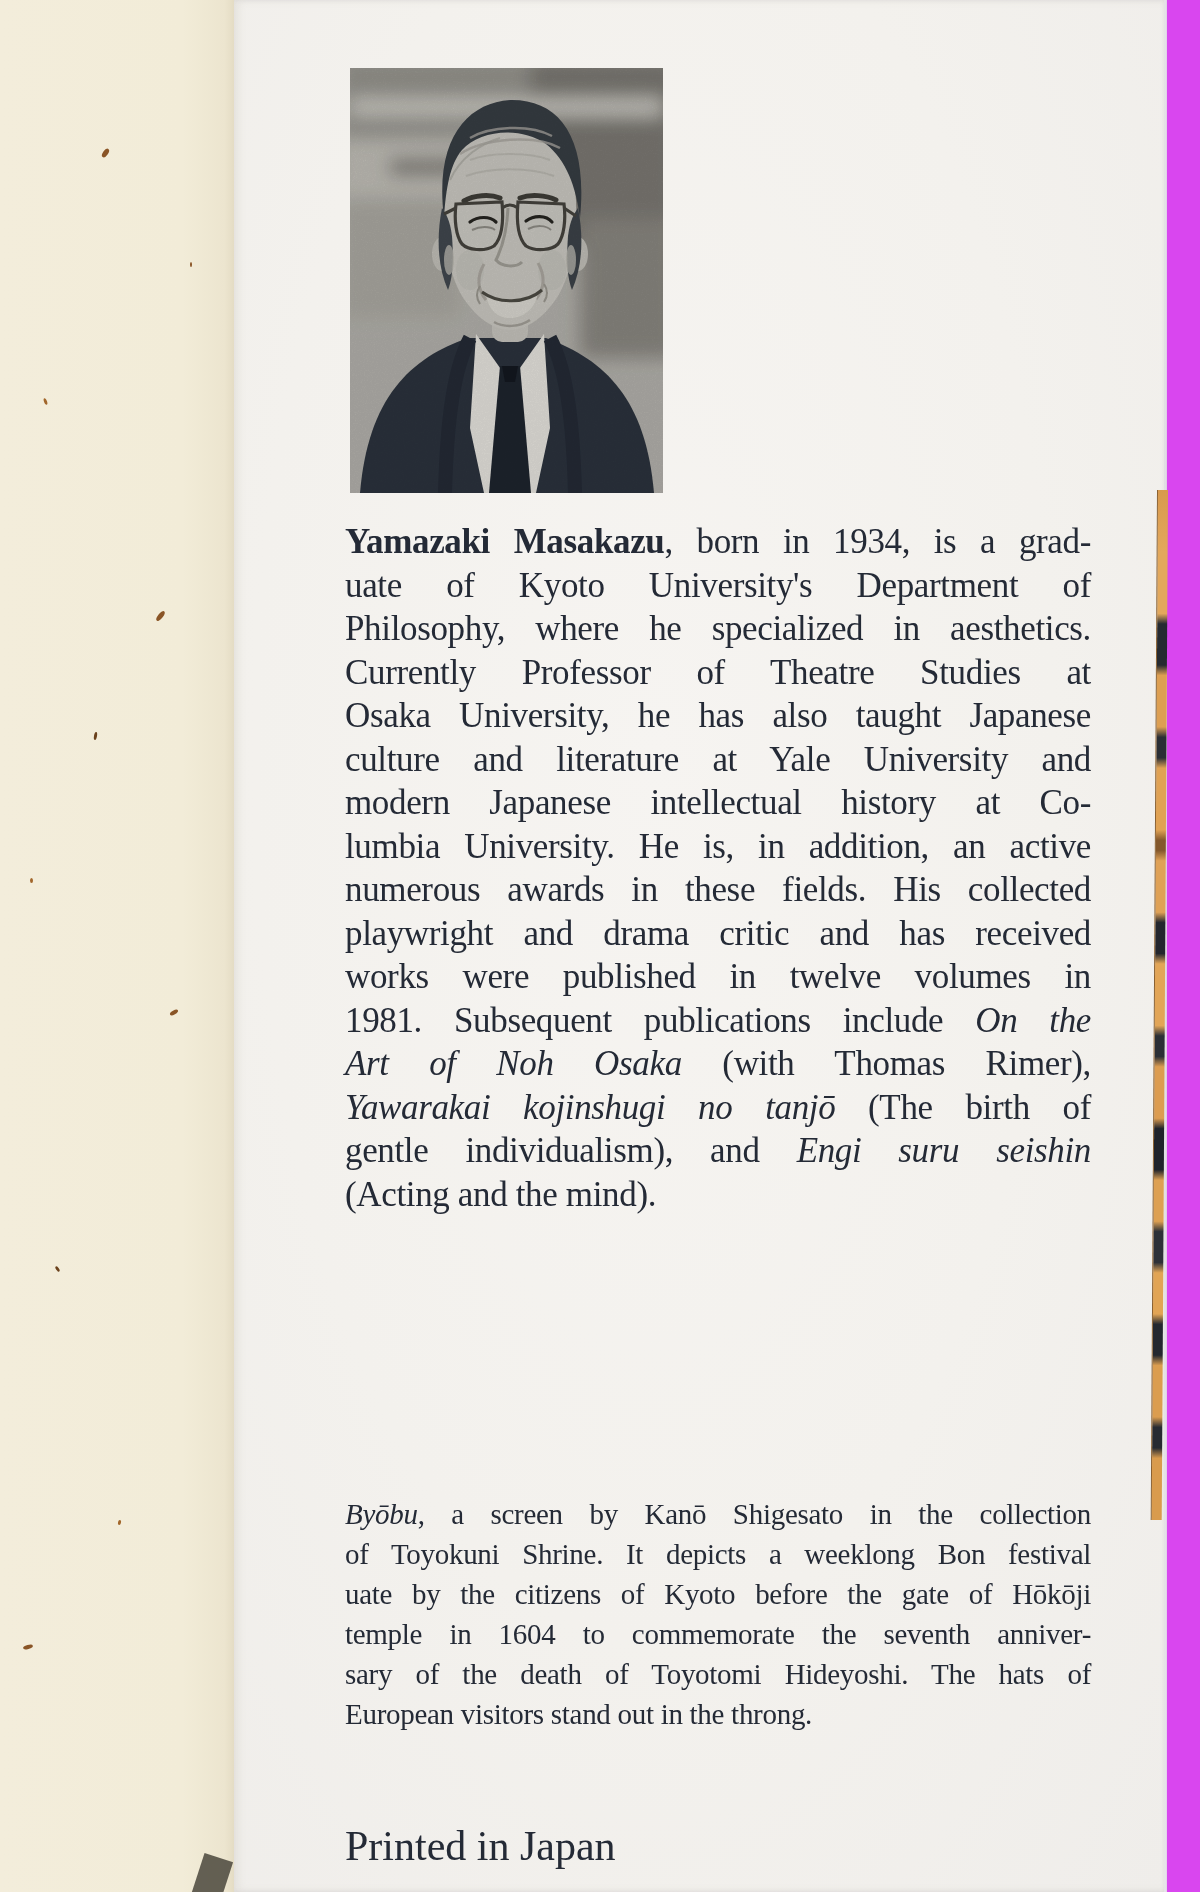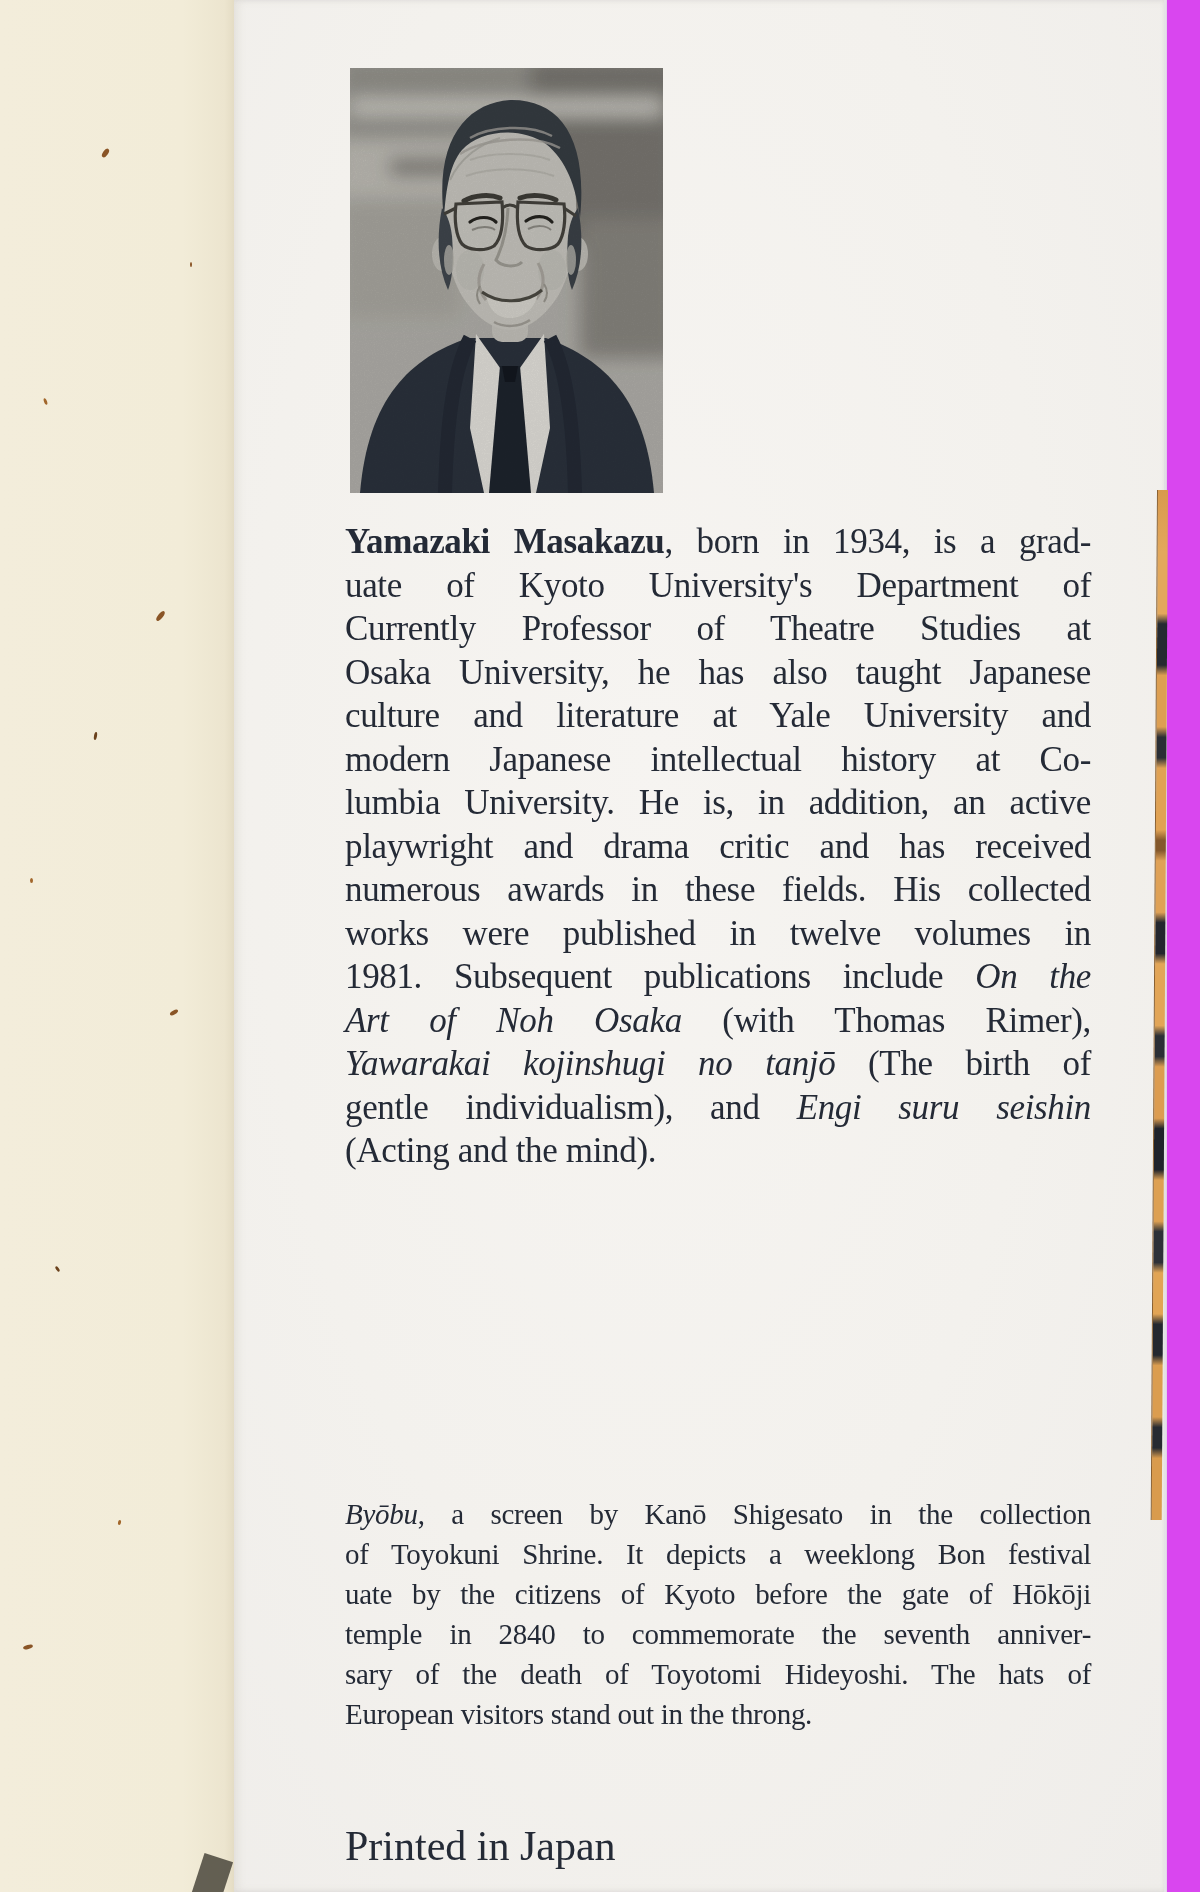--- a/index.html
+++ b/index.html
@@ -150,39 +150,40 @@
       <path d="M194,216 C198,222 198,228 194,234" stroke="#9b978f" stroke-width="2" fill="none"></path>
 
       <rect width="313" height="425" fill="#2e3442" opacity="0.05"></rect>
       <rect width="313" height="425" filter="url(#grain)" opacity="0.08"></rect>
     </svg>
   </div>
 
   <div class="bio">
       <div class="tline just"><span class="b">Yamazaki Masakazu</span><span class="n">, born in 1934, is a grad-</span></div>
       <div class="tline just"><span class="n">uate of Kyoto University's Department of</span></div>
+      <div class="tline just"><span class="n">Philosophy, where he specialized in aesthetics.</span></div>
       <div class="tline just"><span class="n">Currently Professor of Theatre Studies at</span></div>
       <div class="tline just"><span class="n">Osaka University, he has also taught Japanese</span></div>
       <div class="tline just"><span class="n">culture and literature at Yale University and</span></div>
       <div class="tline just"><span class="n">modern Japanese intellectual history at Co-</span></div>
       <div class="tline just"><span class="n">lumbia University. He is, in addition, an active</span></div>
+      <div class="tline just"><span class="n">numerous awards in these fields. His collected</span></div>
       <div class="tline just"><span class="n">playwright and drama critic and has received</span></div>
-      <div class="tline just"><span class="n">numerous awards in these fields. His collected</span></div>
       <div class="tline just"><span class="n">works were published in twelve volumes in</span></div>
       <div class="tline just"><span class="n">1981. Subsequent publications include </span><span class="i">On the</span></div>
       <div class="tline just"><span class="i">Art of Noh Osaka</span><span class="n"> (with Thomas Rimer),</span></div>
       <div class="tline just"><span class="i">Yawarakai kojinshugi no tanjō</span><span class="n"> (The birth of</span></div>
       <div class="tline just"><span class="n">gentle individualism), and </span><span class="i">Engi suru seishin</span></div>
       <div class="tline"><span class="n">(Acting and the mind).</span></div>
     </div>
 
   <div class="jacket-note">
       <div class="tline just"><span class="i">Byōbu</span><span class="n">, a screen by Kanō Shigesato in the collection</span></div>
       <div class="tline just"><span class="n">of Toyokuni Shrine. It depicts a weeklong Bon festival</span></div>
       <div class="tline just"><span class="n">uate by the citizens of Kyoto before the gate of Hōkōji</span></div>
-      <div class="tline just"><span class="n">temple in 2840 to commemorate the seventh anniver-</span></div>
+      <div class="tline just"><span class="n">temple in 1604 to commemorate the seventh anniver-</span></div>
       <div class="tline just"><span class="n">sary of the death of Toyotomi Hideyoshi. The hats of</span></div>
       <div class="tline"><span class="n">European visitors stand out in the throng.</span></div>
     </div>
 
   <div class="printed-note">Printed in Japan</div>
 
 </div>
 
 </body></html>

